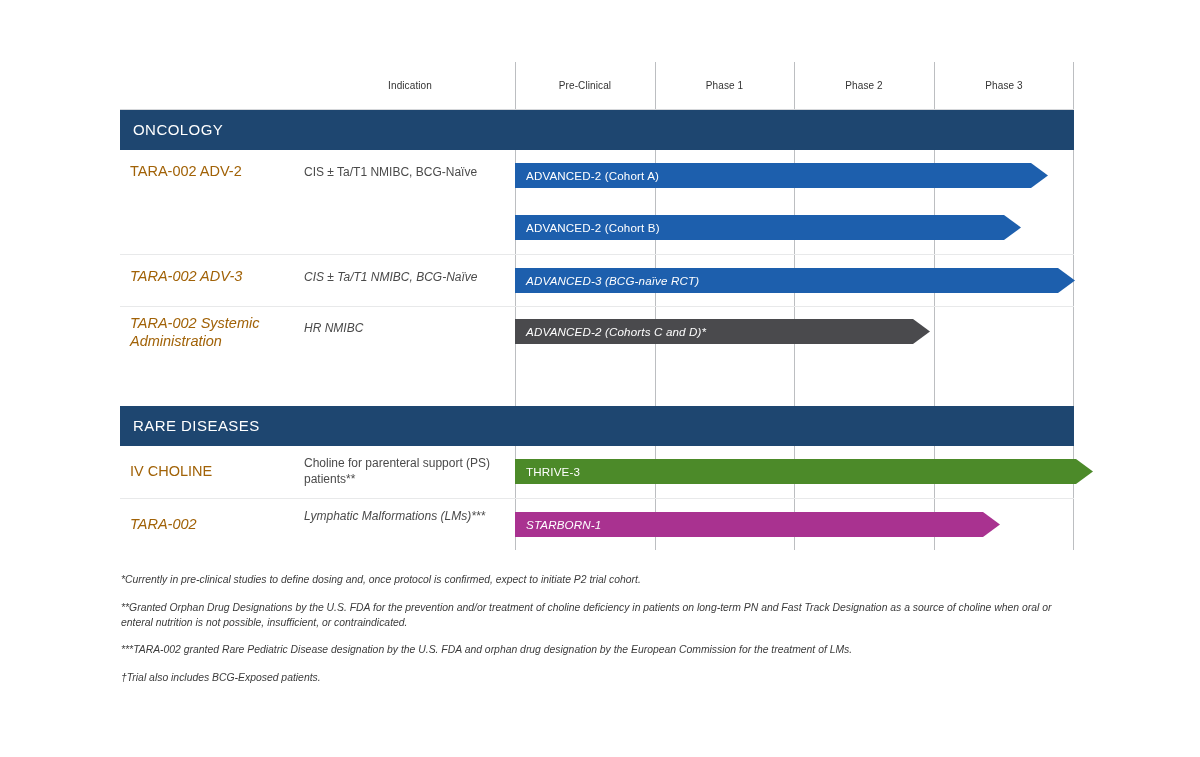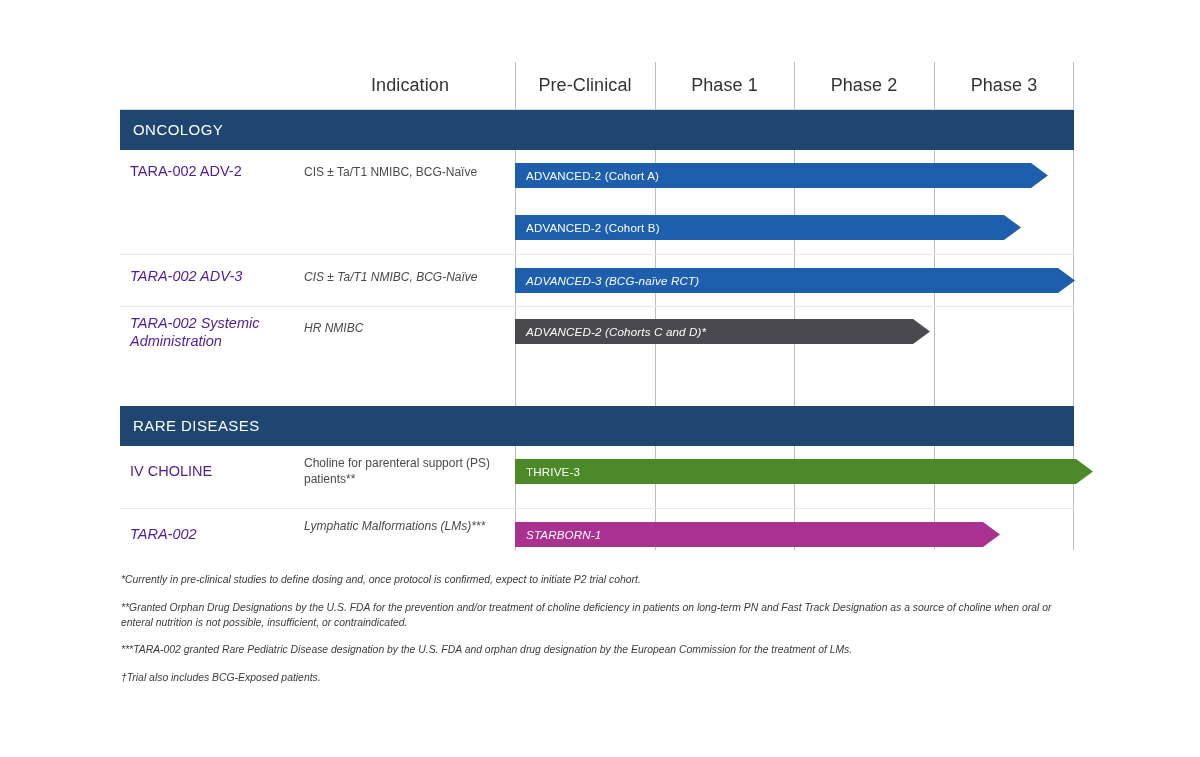--- a/index.html
+++ b/index.html
@@ -30,21 +30,21 @@
     position: relative;
     height: 47px;
     border-bottom: 1px solid #d5d7da;
   }
   .head-cell {
     position: absolute;
     top: 0;
     height: 47px;
     line-height: 47px;
     text-align: center;
-    font-size: 18px;
+    font-size: 10px;
     color: #333333;
     letter-spacing: .1px;
   }
   .head-div {
     position: absolute;
     top: 0;
     width: 1px;
     height: 47px;
     background: #bcbec1;
   }
@@ -77,21 +77,21 @@
     position: relative;
     box-sizing: border-box;
   }
   .row.sep { border-top: 1px solid #e8e9ea; font-style: italic; }
 
   .row-label {
     position: absolute;
     left: 10px;
     width: 175px;
     font-size: 14.5px;
-    color: #4c1d95;
+    color: #a16207;
     line-height: 1.22;
     z-index: 2;
   }
   .row-ind {
     position: absolute;
     left: 184px;
     width: 200px;
     font-size: 12px;
     color: #4a4a4a;
     line-height: 1.32;
@@ -222,21 +222,21 @@
       <div class="row-label" style="top:17px;">IV CHOLINE</div>
       <div class="row-ind" style="top:10px;">Choline for parenteral support (PS) patients**</div>
       <div class="bar" style="left:395px;width:578px;top:13px;">
         <svg class="bar-shape" viewBox="0 0 578 25" preserveAspectRatio="none">
           <polygon points="0,0 561,0 578,12.5 561,25 0,25" fill="#4c8a29"></polygon>
         </svg>
         <span class="bar-label">THRIVE-3</span>
       </div>
     </div>
 
-    <div class="row sep" style="height:52px;margin-top:10px;">
+    <div class="row sep" style="height:52px;">
       <div class="row-label" style="top:17px;">TARA-002</div>
       <div class="row-ind" style="top:10px;">Lymphatic Malformations (LMs)***</div>
       <div class="bar" style="left:395px;width:485px;top:13px;">
         <svg class="bar-shape" viewBox="0 0 485 25" preserveAspectRatio="none">
           <polygon points="0,0 468,0 485,12.5 468,25 0,25" fill="#a93290"></polygon>
         </svg>
         <span class="bar-label">STARBORN-1</span>
       </div>
     </div>
   </div>

